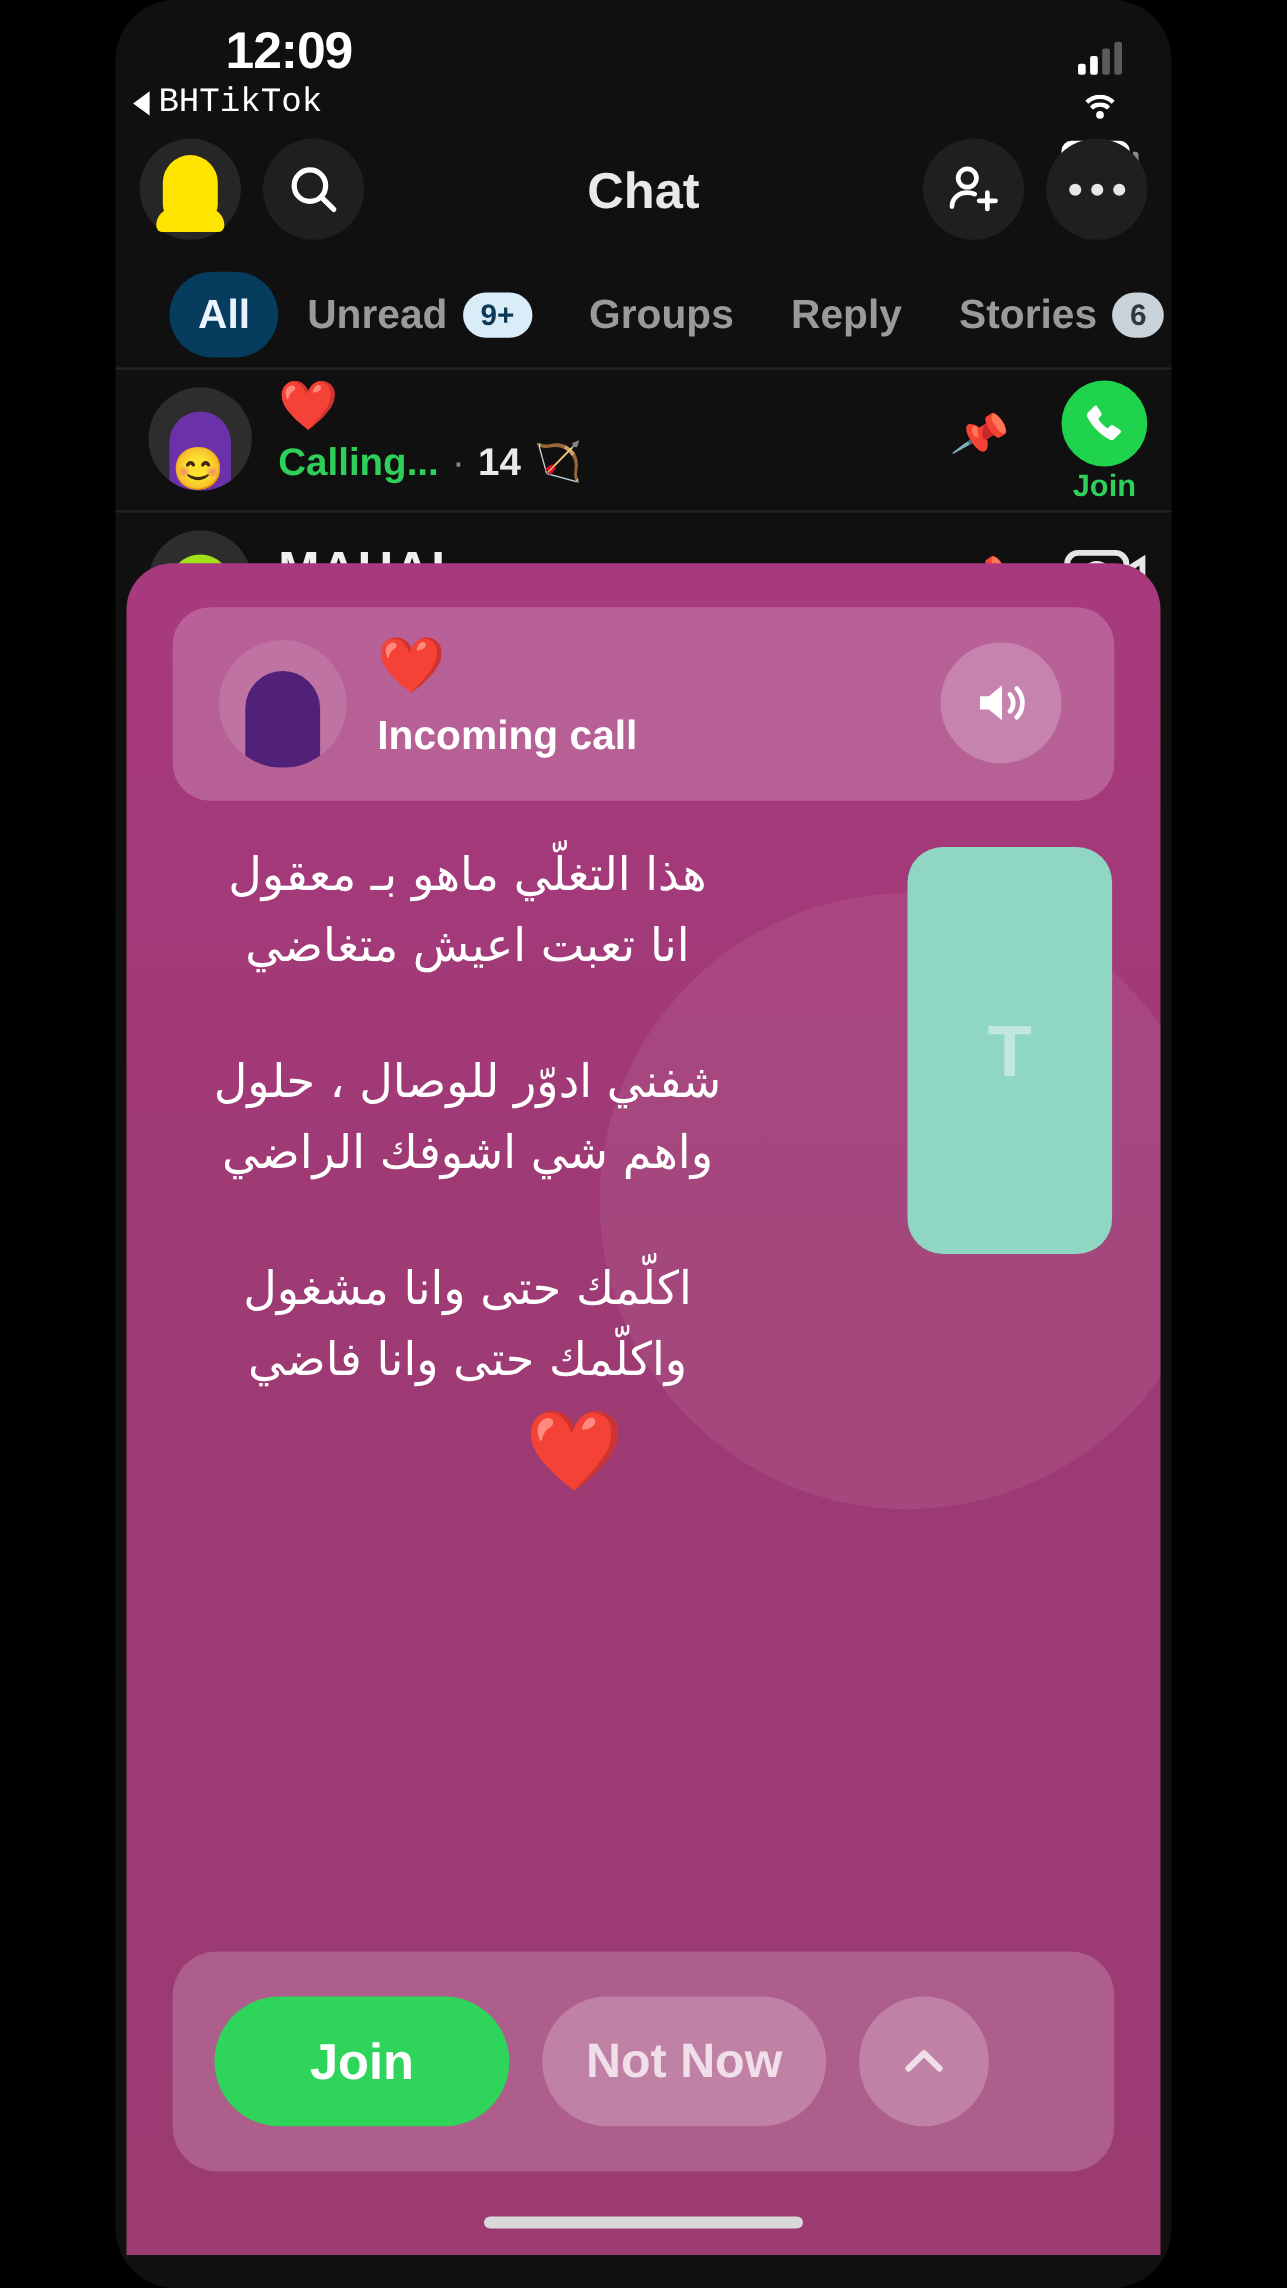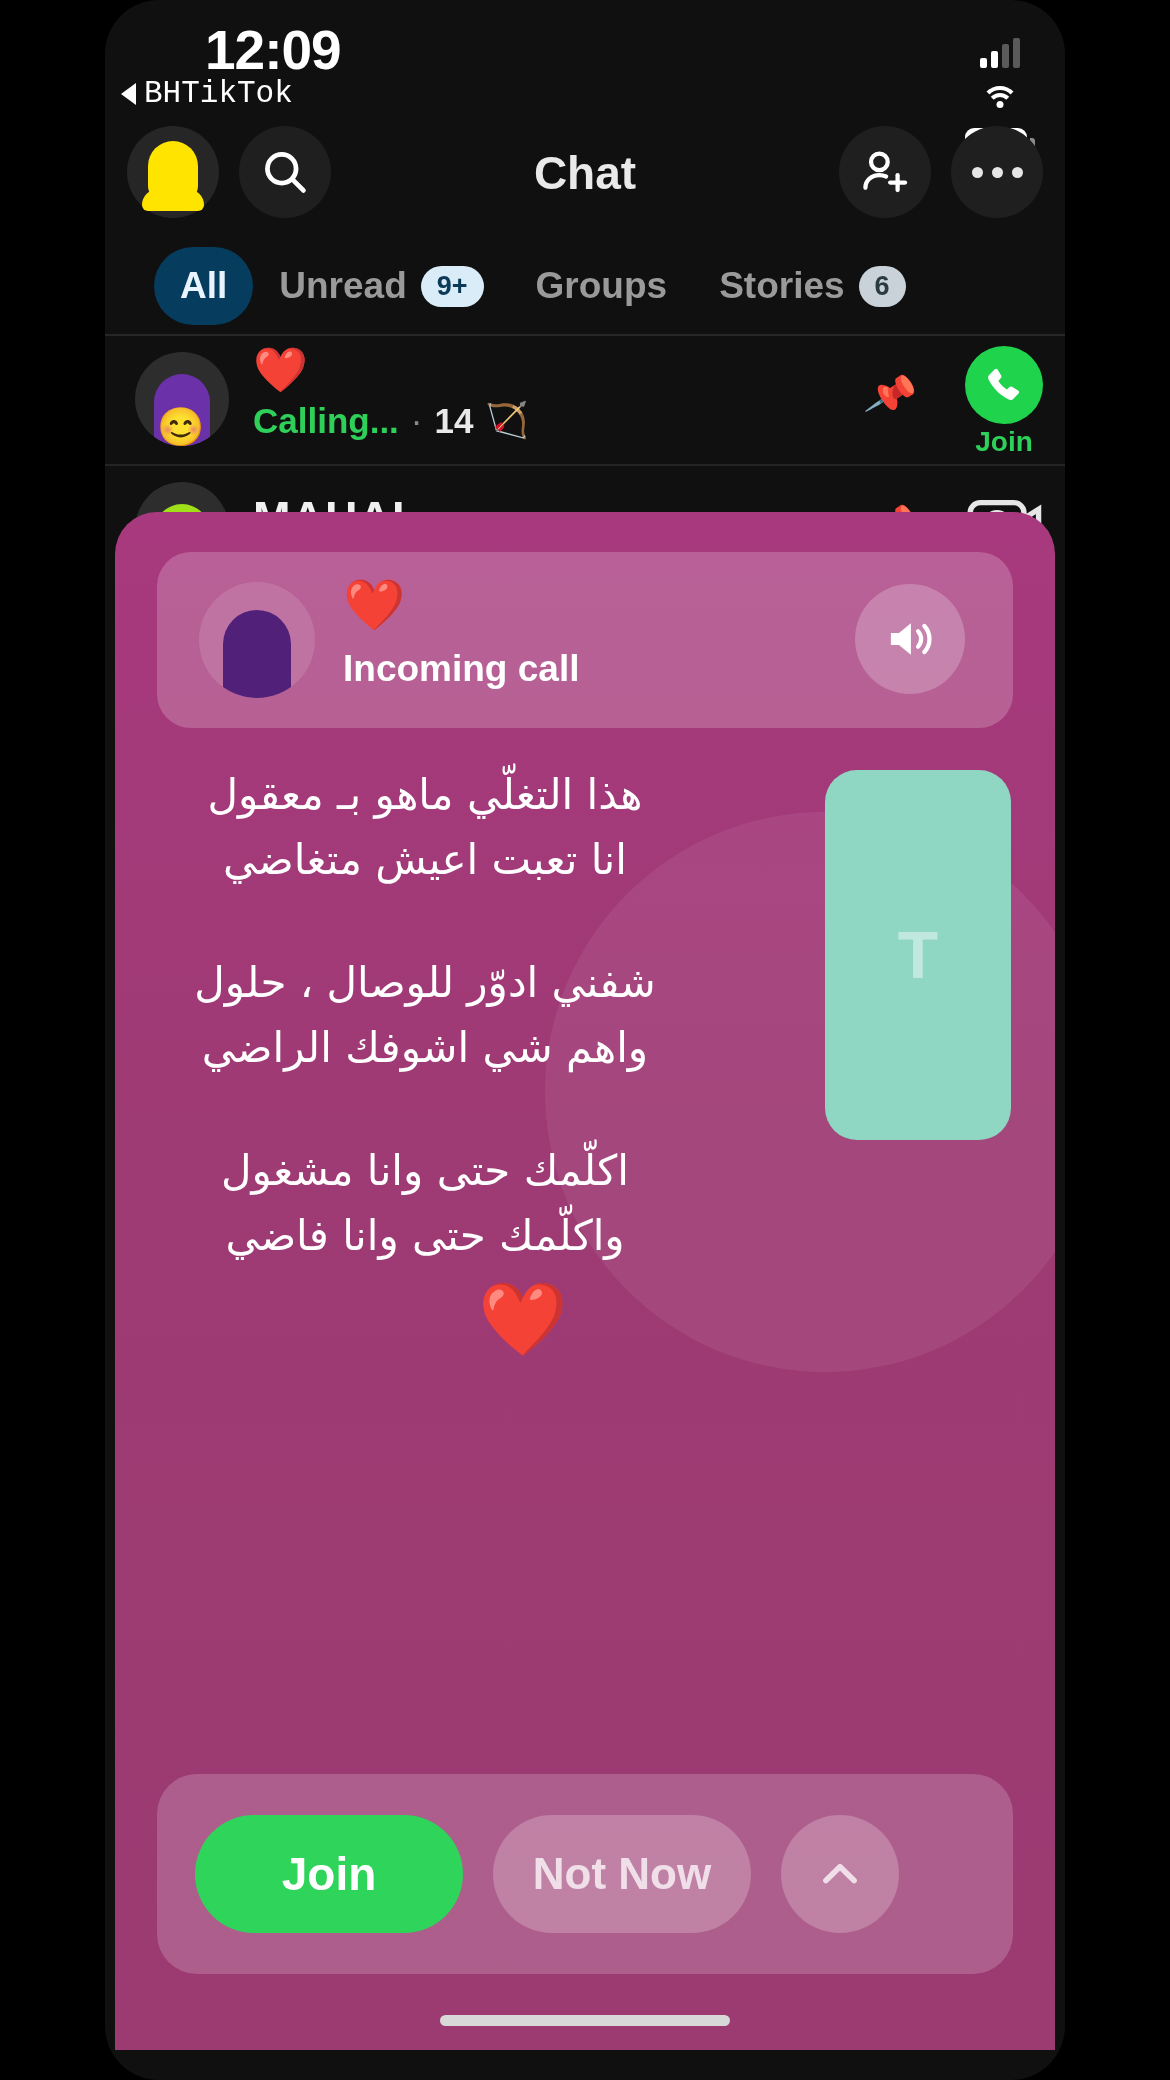--- a/index.html
+++ b/index.html
@@ -2,21 +2,21 @@
 <html><head>
 <meta charset="utf-8">
 <style>
   html,body{margin:0;padding:0;background:#000;}
   body{width:1170px;height:2080px;overflow:hidden;font-family:"Liberation Sans",sans-serif;}
   .phone{position:absolute;left:105px;top:0;width:960px;height:2080px;background:#000;}
   .screen{position:absolute;left:0;top:0;width:960px;height:2080px;background:#101010;border-radius:54px;overflow:hidden;}
 
   
   .statusbar{position:absolute;left:0;top:0;width:960px;height:118px;}
-  .clock{position:absolute;left:100px;top:18px;font-size:55px;font-weight:700;color:#fff;letter-spacing:-1px;}
+  .clock{position:absolute;left:100px;top:18px;font-size:47px;font-weight:700;color:#fff;letter-spacing:-1px;}
   .backapp{position:absolute;left:16px;top:76px;display:flex;align-items:center;gap:8px;font-size:31px;color:#fff;font-weight:500;font-family:Liberation Mono, monospace;}
   .backtri{width:0;height:0;border-top:11px solid transparent;border-bottom:11px solid transparent;border-right:15px solid #fff;display:inline-block;}
   .sb-right{position:absolute;right:30px;top:38px;display:flex;align-items:center;gap:16px;flex-direction:column;}
   .bars{display:flex;align-items:flex-end;gap:4px;height:30px;}
   .bars i{display:block;width:7px;background:#fff;border-radius:2px;}
   .bars i:nth-child(1){height:10px;}
   .bars i:nth-child(2){height:17px;}
   .bars i:nth-child(3){height:24px;background:#5a5a5a;}
   .bars i:nth-child(4){height:30px;background:#5a5a5a;}
   .wifi{position:relative;width:36px;height:28px;}
@@ -164,20 +164,23 @@
           <span>All</span>
         </div>
     <div class="tab">
       <span>Unread</span>
       <span class="badge">9+</span>
     </div>
     <div class="tab">
           <span>Groups</span>
         </div>
     <div class="tab">
+          <span>Reply</span>
+        </div>
+    <div class="tab">
       <span>Stories</span>
       <span class="badge grey">6</span>
     </div>
   </div>
   <div class="tabs-sep"></div>
 
   <div class="row row1">
     <div class="avatar">
       <div class="av-body av-purple"></div>
       <span class="av-emoji">😊</span>

